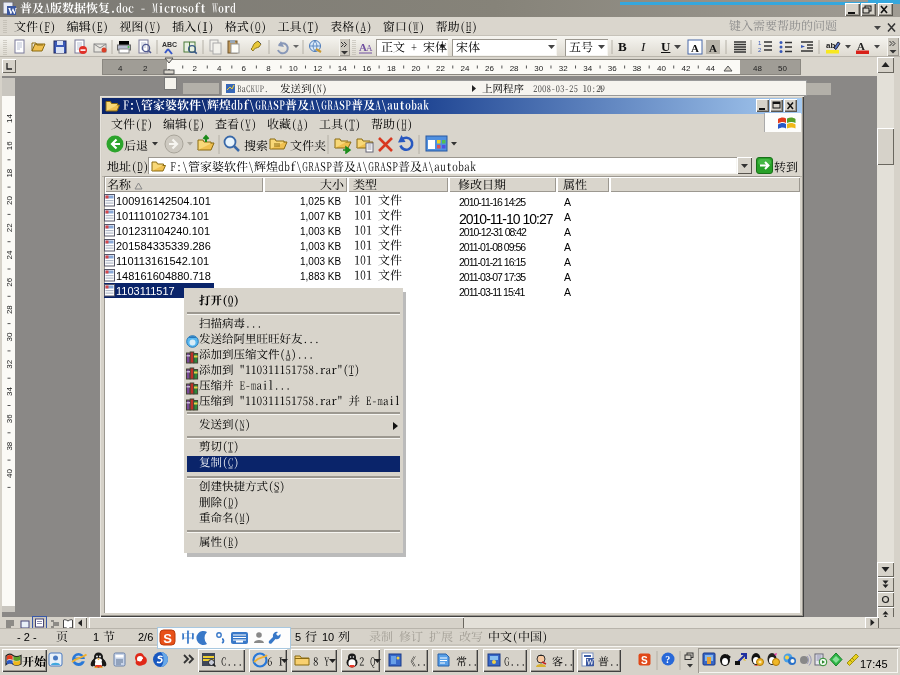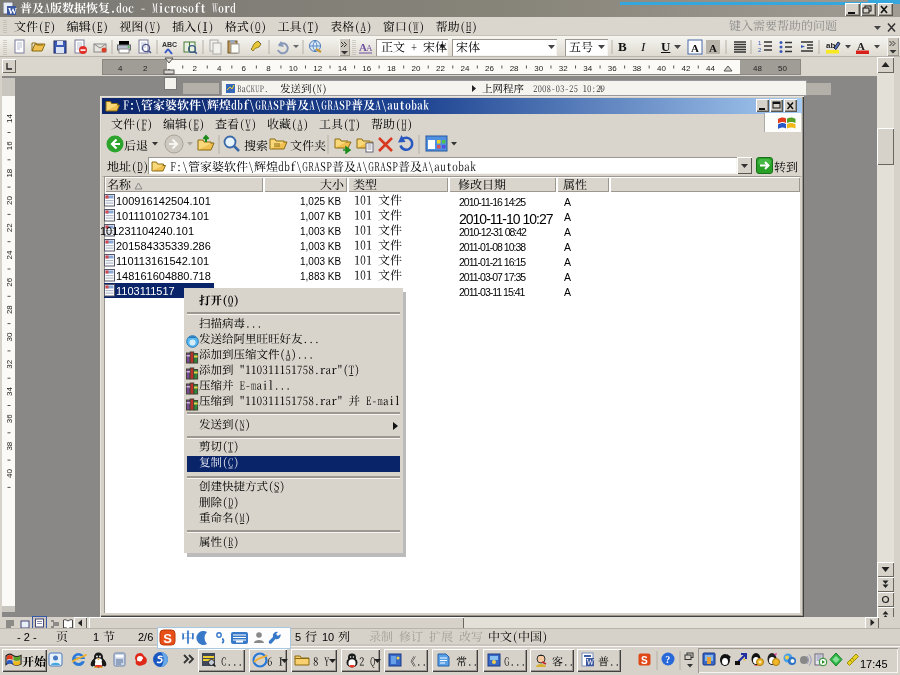--- a/index.html
+++ b/index.html
@@ -517,34 +517,34 @@
 <div class="a m" style="left:300px;top:211px;font-size:10px;color:#000">1,007 KB</div>
 <div class="a m" style="left:459px;top:211px;font-size:14px;color:#000;letter-spacing:-1px">2010-11-10 10:27</div>
 <div class="a m" style="left:564px;top:211px;font-size:10.5px;color:#000">A</div>
 <svg class="a" style="left:104px;top:224px" width="12" height="13">
     <rect x="0.5" y="0.5" width="10" height="11.5" fill="#fff" stroke="#556"></rect>
     <rect x="1.5" y="1.5" width="8" height="3" fill="#88a8d8"></rect>
     <rect x="1.5" y="6" width="8" height="1.2" fill="#b0b8c8"></rect>
     <rect x="1.5" y="8.5" width="8" height="1.2" fill="#b0b8c8"></rect>
     <rect x="1.5" y="1.5" width="3" height="3" fill="#d84848"></rect>
   </svg>
-<div class="a m" style="left:100px;top:225px;font-size:11px;color:#000">101231104240.101</div>
+<div class="a m" style="left:116px;top:225px;font-size:11px;color:#000">101231104240.101</div>
 <div class="a m" style="left:300px;top:226px;font-size:10px;color:#000">1,003 KB</div>
 <div class="a m" style="left:459px;top:226px;font-size:10.5px;color:#000;letter-spacing:-1px">2010-12-31 08:42</div>
 <div class="a m" style="left:564px;top:226px;font-size:10.5px;color:#000">A</div>
 <svg class="a" style="left:104px;top:239px" width="12" height="13">
     <rect x="0.5" y="0.5" width="10" height="11.5" fill="#fff" stroke="#556"></rect>
     <rect x="1.5" y="1.5" width="8" height="3" fill="#88a8d8"></rect>
     <rect x="1.5" y="6" width="8" height="1.2" fill="#b0b8c8"></rect>
     <rect x="1.5" y="8.5" width="8" height="1.2" fill="#b0b8c8"></rect>
     <rect x="1.5" y="1.5" width="3" height="3" fill="#d84848"></rect>
   </svg>
 <div class="a m" style="left:116px;top:240px;font-size:11px;color:#000">201584335339.286</div>
 <div class="a m" style="left:300px;top:241px;font-size:10px;color:#000">1,003 KB</div>
-<div class="a m" style="left:459px;top:241px;font-size:10.5px;color:#000;letter-spacing:-1px">2011-01-08 10:38</div>
+<div class="a m" style="left:459px;top:241px;font-size:10.5px;color:#000;letter-spacing:-1px">2011-01-08 09:56</div>
 <div class="a m" style="left:564px;top:241px;font-size:10.5px;color:#000">A</div>
 <svg class="a" style="left:104px;top:254px" width="12" height="13">
     <rect x="0.5" y="0.5" width="10" height="11.5" fill="#fff" stroke="#556"></rect>
     <rect x="1.5" y="1.5" width="8" height="3" fill="#88a8d8"></rect>
     <rect x="1.5" y="6" width="8" height="1.2" fill="#b0b8c8"></rect>
     <rect x="1.5" y="8.5" width="8" height="1.2" fill="#b0b8c8"></rect>
     <rect x="1.5" y="1.5" width="3" height="3" fill="#d84848"></rect>
   </svg>
 <div class="a m" style="left:116px;top:255px;font-size:11px;color:#000">110113161542.101</div>
 <div class="a m" style="left:300px;top:256px;font-size:10px;color:#000">1,003 KB</div>

